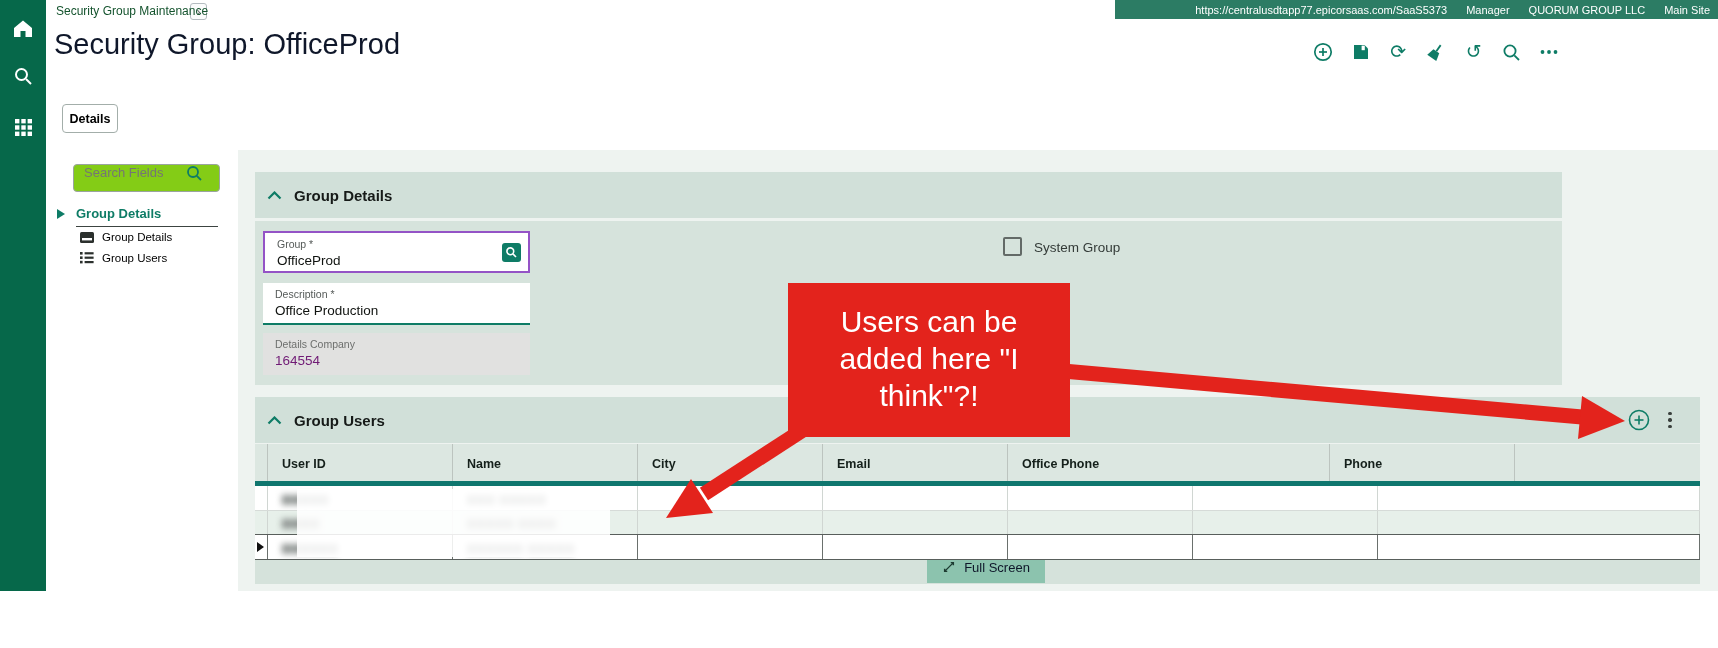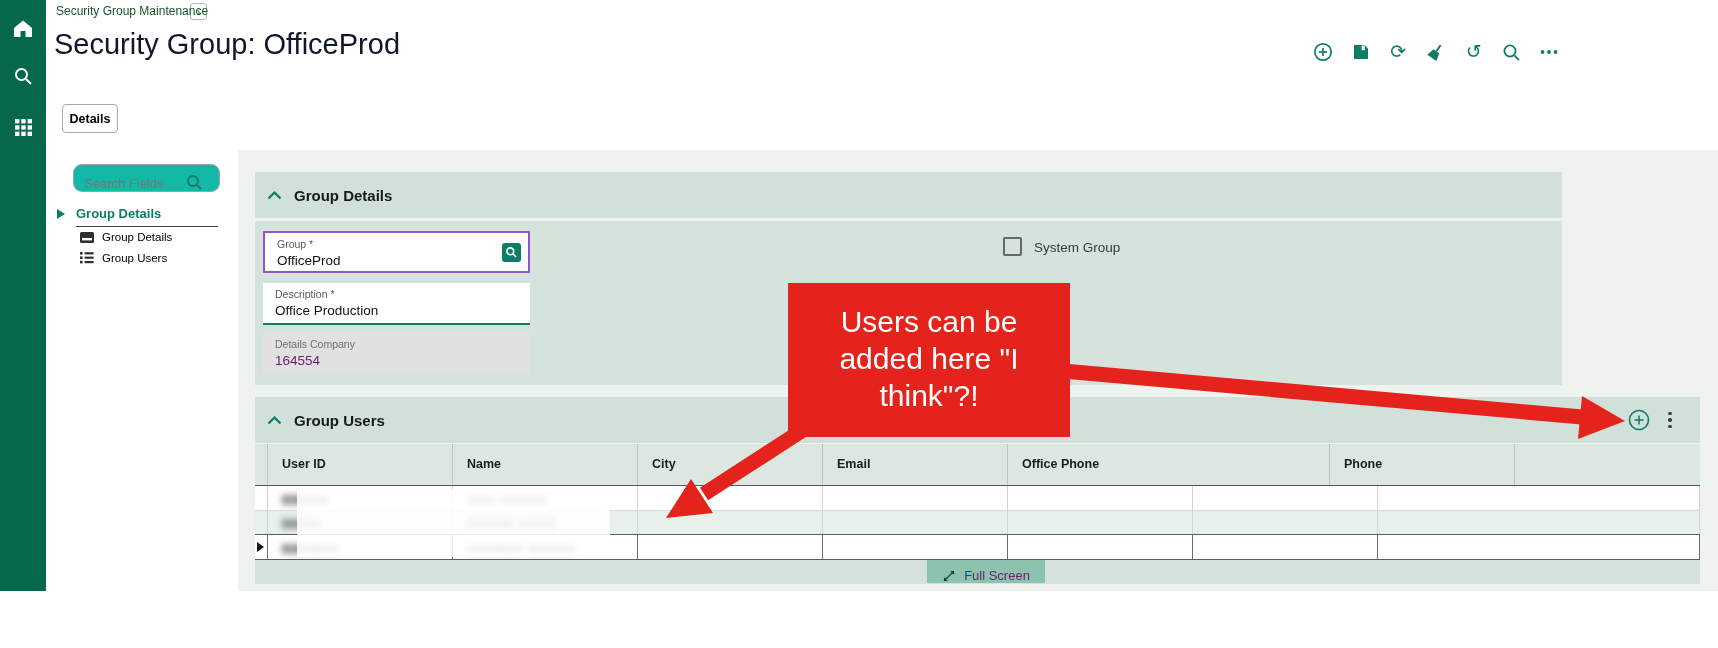--- a/index.html
+++ b/index.html
@@ -25,21 +25,21 @@
 
   
   .tab { position:absolute; left:62px; top:104px; width:56px; height:29px; background:#fff; border:1px solid #a3aeaa; border-radius:4px; font-size:12.5px; font-weight:700; color:#20262
 
 3; cursor:pointer; z-index:5; font-family:"Liberation Sans",sans-serif; }
 
   
   .main-bg { position:absolute; left:238px; top:150px; width:1480px; height:441px; background:#eef3f0; z-index:0; }
 
   
-  .search-box { position:absolute; left:73px; top:164px; width:147px; height:28px; border:1px solid #9aa49f; border-radius:9px; background:#14b8a6; z-index:5; display:flex; align-items:flex-end; }
+  .search-box { position:absolute; left:73px; top:164px; width:147px; height:28px; border:1px solid #9aa49f; border-radius:4px; background:#84cc16; z-index:5; display:flex; align-items:flex-start; }
   .search-box input { border:none; outline:none; width:112px; padding-left:10px; font-size:13px; color:#4c5553; background:transparent; font-family:"Liberation Sans",sans-serif; }
   .tree-arrow { position:absolute; left:57px; top:209px; width:0; height:0; border-left:8px solid #0e7c66; border-top:5px solid transparent; border-bottom:5px solid transparent; z-index:5; }
   .tree-root { position:absolute; left:76px; top:206px; font-size:13px; font-weight:700; color:#0e7c66; z-index:5; cursor:pointer; }
   .tree-underline { position:absolute; left:76px; top:226px; width:142px; border-bottom:1.5px solid #3c4441; z-index:5; }
   .tree-item { position:absolute; left:80px; display:flex; align-items:center; gap:8px; font-size:11.5px; color:#23282
 
 6; z-index:5; cursor:pointer; }
 
   
   .card { position:absolute; background:#d6e3dc; z-index:1; }
@@ -64,36 +64,36 @@
   .cb { position:absolute; left:748px; top:65px; width:19px; height:19px; border:2px solid #636a67; border-radius:2px; background:transparent; cursor:pointer; }
   .cb-label { position:absolute; left:779px; top:68px; font-size:13.5px; color:#343b38; }
 
   
   .add-btn { position:absolute; left:1373px; top:12px; width:22px; height:22px; background:none; border:none; cursor:pointer; padding:0; }
   .kebab-btn { position:absolute; left:1408px; top:12px; width:14px; height:22px; background:none; border:none; cursor:pointer; display:flex; flex-direction:column; align-items:center; justify-content:center; gap:3px; }
   .kebab-btn i { width:3.4px; height:3.4px; border-radius:50%; background:#3a403d; }
 
   .grid { position:absolute; left:0; top:46px; width:1445px; }
   .grow { display:flex; width:1445px; }
-  .gh { height:43px; background:#dce7e1; border-bottom:1px solid #0f766e; border-top:1px solid #eef3f0; }
+  .gh { height:43px; background:#dce7e1; border-bottom:5px solid #0f766e; border-top:1px solid #eef3f0; }
   .gh .cell { font-size:12.5px; font-weight:700; color:#15201b; line-height:41px; border-right:1px solid #bcc4bf; }
   .cell { padding-left:14px; overflow:hidden; white-space:nowrap; }
   .cg { width:13px; padding:0; flex:none; }
   .c { width:185px; flex:none; }
   .c7 { width:322px; flex:none; }
   .r1 { height:25px; background:#fff; border-bottom:1px solid #d6dbd8; }
   .r2 { height:23px; background:#e7f0ea; }
   .r3 { height:26px; background:#fff; border-top:1.5px solid #585e5b; border-bottom:1.5px solid #585e5b; }
   .r1 .cell, .r2 .cell { border-right:1px solid #d0d6d2; display:flex; align-items:center; }
   .r3 .cell { border-right:1px solid #6a706d; display:flex; align-items:center; }
   .mask { filter:blur(3px); color:#8d9290; font-size:11px; letter-spacing:1px; position:relative; z-index:6; }
   .row-ptr { width:0; height:0; border-left:7px solid #101010; border-top:5px solid transparent; border-bottom:5px solid transparent; margin-left:2px; }
 
   .fs-strip { position:absolute; left:0; top:163px; width:1445px; height:24px; background:#d5e2db; }
-  .fs-btn { position:absolute; left:672px; top:0; width:118px; height:23px; background:#8cc3ae; border:none; cursor:pointer; display:flex; align-items:flex-end; justify-content:center; gap:8px; font-size:13px; color:#701a75; font-family:"Liberation Sans",sans-serif; }
+  .fs-btn { position:absolute; left:672px; top:0; width:118px; height:23px; background:#8cc3ae; border:none; cursor:pointer; display:flex; align-items:flex-start; justify-content:center; gap:8px; font-size:13px; color:#0f172a; font-family:"Liberation Sans",sans-serif; }
 
   
   .redaction-band { position:absolute; left:297px; top:489px; width:313px; height:68px; background:rgba(255,255,255,0.88); z-index:4; }
 
   
   .annotation-box { position:absolute; left:788px; top:283px; width:282px; height:154px; background:#e3231c; z-index:60; color:#fff; font-size:30px; line-height:37px; text-align:center; padding:20px 14px; }
   .annotation-arrows { position:absolute; left:0; top:0; width:1718px; height:648px; z-index:55; pointer-events:none; }
 </style>
 </head>
 <body>
@@ -124,20 +124,26 @@
             <rect x="7.3" y="7.3" width="4.4" height="4.4"></rect>
             <rect x="13.6" y="7.3" width="4.4" height="4.4"></rect>
             <rect x="1" y="13.6" width="4.4" height="4.4"></rect>
             <rect x="7.3" y="13.6" width="4.4" height="4.4"></rect>
             <rect x="13.6" y="13.6" width="4.4" height="4.4"></rect>
           </g>
       </svg>
     </button>
   </aside>
 
+  <div class="env-bar">
+    <span>https://centralusdtapp77.epicorsaas.com/SaaS5373</span>
+    <span>Manager</span>
+    <span>QUORUM GROUP LLC</span>
+    <span>Main Site</span>
+  </div>
 
   <div class="breadcrumb">Security Group Maintenance</div>
   <button class="bc-btn">›</button>
   <h1 class="page-title">Security Group: OfficeProd</h1>
 
   <div class="toolbar">
     <button class="tb-btn">
       <svg width="20" height="20" viewBox="0 0 20 20">
           <circle cx="10" cy="10" r="8.2" fill="none" stroke="#0e7c66" stroke-width="1.7"></circle>
           <line x1="10" y1="6" x2="10" y2="14" stroke="#0e7c66" stroke-width="1.7"></line>

